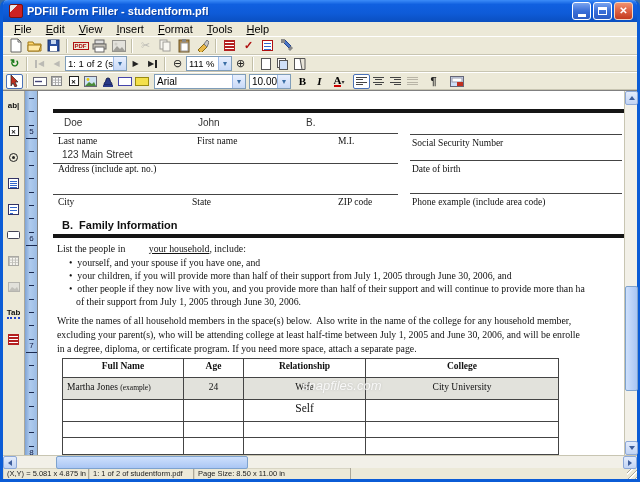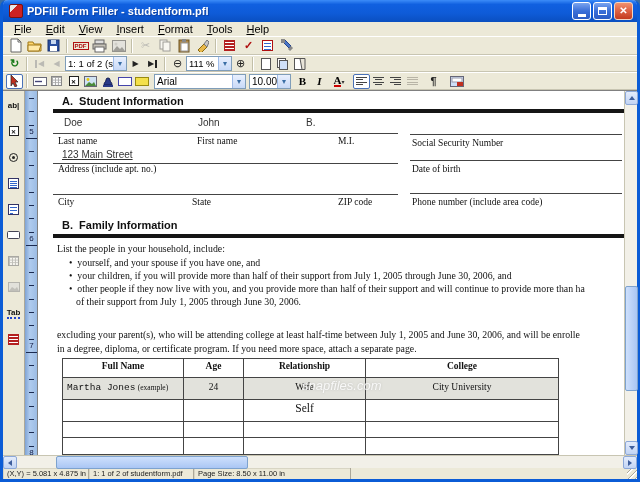--- a/index.html
+++ b/index.html
@@ -462,72 +462,72 @@
         <div class="tick" style="top: 341px; left: 4px; width: 5px;"></div>
         <div class="tick" style="top: 355px; left: 4px; width: 5px;"></div>
         <div class="rnum" style="top: 37px;">5</div>
         <div class="rnum" style="top: 144px;">6</div>
         <div class="rnum" style="top: 251px;">7</div>
         <div class="rnum" style="top: 358px;">8</div>
       </div>
 
     <div class="doc">
 
-      <div class="abs h" style="left: 24px; top: 4px; white-space: pre;">A.  Student Information</div>
       <div class="barh" style="left:15px;top:18px;width:572px"></div>
 
       <div class="abs val" style="left: 26px; top: 26px; white-space: pre;">Doe</div>
       <div class="abs val" style="left: 160px; top: 26px; white-space: pre;">John</div>
       <div class="abs val" style="left: 268px; top: 26px; white-space: pre;">B.</div>
       <div class="line" style="left:15px;top:42px;width:345px"></div>
       <div class="abs lbl" style="left: 20px; top: 45px; white-space: pre;">Last name</div>
       <div class="abs lbl" style="left: 159px; top: 45px; white-space: pre;">First name</div>
       <div class="abs lbl" style="left: 300px; top: 45px; white-space: pre;">M.I.</div>
 
       <div class="line" style="left:372px;top:43px;width:212px"></div>
       <div class="abs lbl" style="left: 374px; top: 47px; white-space: pre;">Social Security Number</div>
 
-      <div class="abs val" style="left: 24px; top: 58px; white-space: pre; text-decoration: underline;">123 Main Street</div>
+      <div class="abs val" style="left: 24px; top: 58px; white-space: pre;">123 Main Street</div>
       <div class="line" style="left:15px;top:72px;width:345px"></div>
       <div class="abs lbl" style="left: 20px; top: 73px; white-space: pre;">Address (include apt. no.)</div>
 
       <div class="line" style="left:372px;top:69px;width:212px"></div>
       <div class="abs lbl" style="left: 374px; top: 73px; white-space: pre;">Date of birth</div>
 
 
       <div class="line" style="left:15px;top:103px;width:345px"></div>
       <div class="abs lbl" style="left: 20px; top: 106px; white-space: pre;">City</div>
       <div class="abs lbl" style="left: 154px; top: 106px; white-space: pre;">State</div>
       <div class="abs lbl" style="left: 300px; top: 106px; white-space: pre;">ZIP code</div>
 
       <div class="line" style="left:372px;top:102px;width:212px"></div>
-      <div class="abs lbl" style="left: 374px; top: 106px; white-space: pre;">Phone number (include area code)</div>
+      <div class="abs lbl" style="left: 374px; top: 106px; white-space: pre;">Phone example (include area code)</div>
 
       <div class="abs h" style="left: 24px; top: 128px; white-space: pre;">B.  Family Information</div>
       <div class="barh" style="left:15px;top:143px;width:572px"></div>
 
-      <div class="abs ser" style="left:19px;top:152px"><span style="white-space: pre;">List the people in </span><span style="white-space: pre;">your household</span><span style="white-space: pre;">, include:</span></div>
+      <div class="abs ser" style="left:19px;top:152px"><span style="white-space: pre;">List the people in </span><span style="text-decoration: underline; white-space: pre; margin-left: 21px;">your household</span><span style="white-space: pre;">, include:</span></div>
 
       <div class="abs ser" style="left:31px;top:166px">•  <span style="white-space: pre;">yourself, and your spouse if you have one, and</span></div>
       <div class="abs ser" style="left:31px;top:179px">•  <span style="white-space: pre;">your children, if you will provide more than half of their support from July 1, 2005 through June 30, 2006, and</span></div>
       <div class="abs ser" style="left:31px;top:192px">•  <span style="white-space: pre;">other people if they now live with you, and you provide more than half of their support and will continue to provide more than ha</span></div>
       <div class="abs ser" style="left: 38px; top: 205px; white-space: pre;">of their support from July 1, 2005 through June 30, 2006.</div>
 
+      <div class="abs ser" style="left: 19px; top: 224px; white-space: pre;">Write the names of all household members in the space(s) below.  Also write in the name of the college for any household member,</div>
       <div class="abs ser" style="left: 19px; top: 238px; white-space: pre;">excluding your parent(s), who will be attending college at least half-time between July 1, 2005 and June 30, 2006, and will be enrolle</div>
       <div class="abs ser" style="left: 19px; top: 252px; white-space: pre;">in a degree, diploma, or certificate program. If you need more space, attach a separate page.</div>
 
       <div class="ftable">
         <div class="trow thead">
           <div class="tc c1" style="white-space: pre;">Full Name</div>
           <div class="tc c2" style="white-space: pre;">Age</div>
           <div class="tc c3" style="white-space: pre;">Relationship</div>
           <div class="tc c4" style="white-space: pre;">College</div>
         </div>
         <div class="trow tr1">
-          <div class="tc c1" style="padding-top:4px"><span style="white-space: pre; font-family: Liberation Mono, monospace;">Martha Jones</span> <span style="font-size: 7.5px; white-space: pre;">(example)</span></div>
+          <div class="tc c1" style="padding-top:4px"><span style="white-space: pre;">Martha Jones</span> <span style="font-size: 7.5px; white-space: pre;">(example)</span></div>
           <div class="tc c2" style="padding-top: 4px; white-space: pre;">24</div>
           <div class="tc c3" style="padding-top: 4px; white-space: pre;">Wife</div>
           <div class="tc c4" style="padding-top: 4px; white-space: pre;">City University</div>
         </div>
         <div class="trow tr2">
           <div class="tc c1"></div>
           <div class="tc c2"></div>
           <div class="tc c3 selfcell" style="white-space: pre;">Self</div>
           <div class="tc c4"></div>
         </div>

